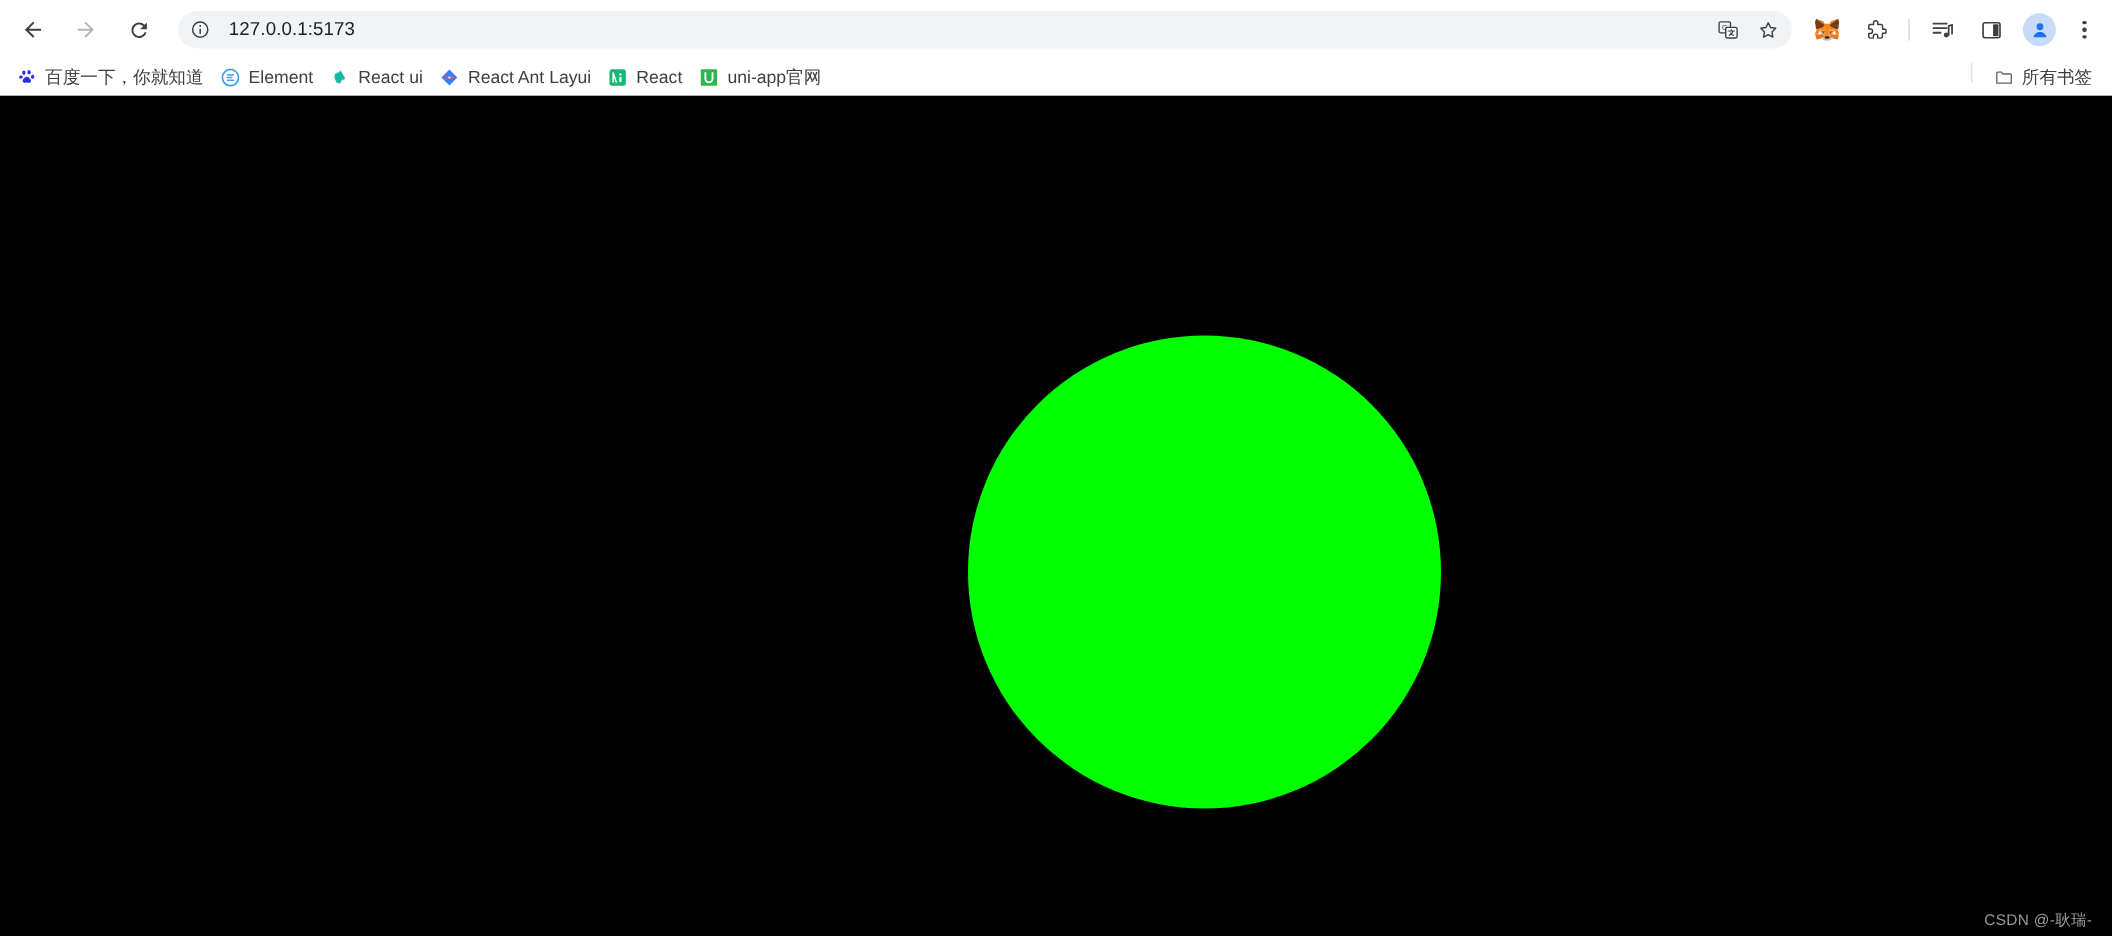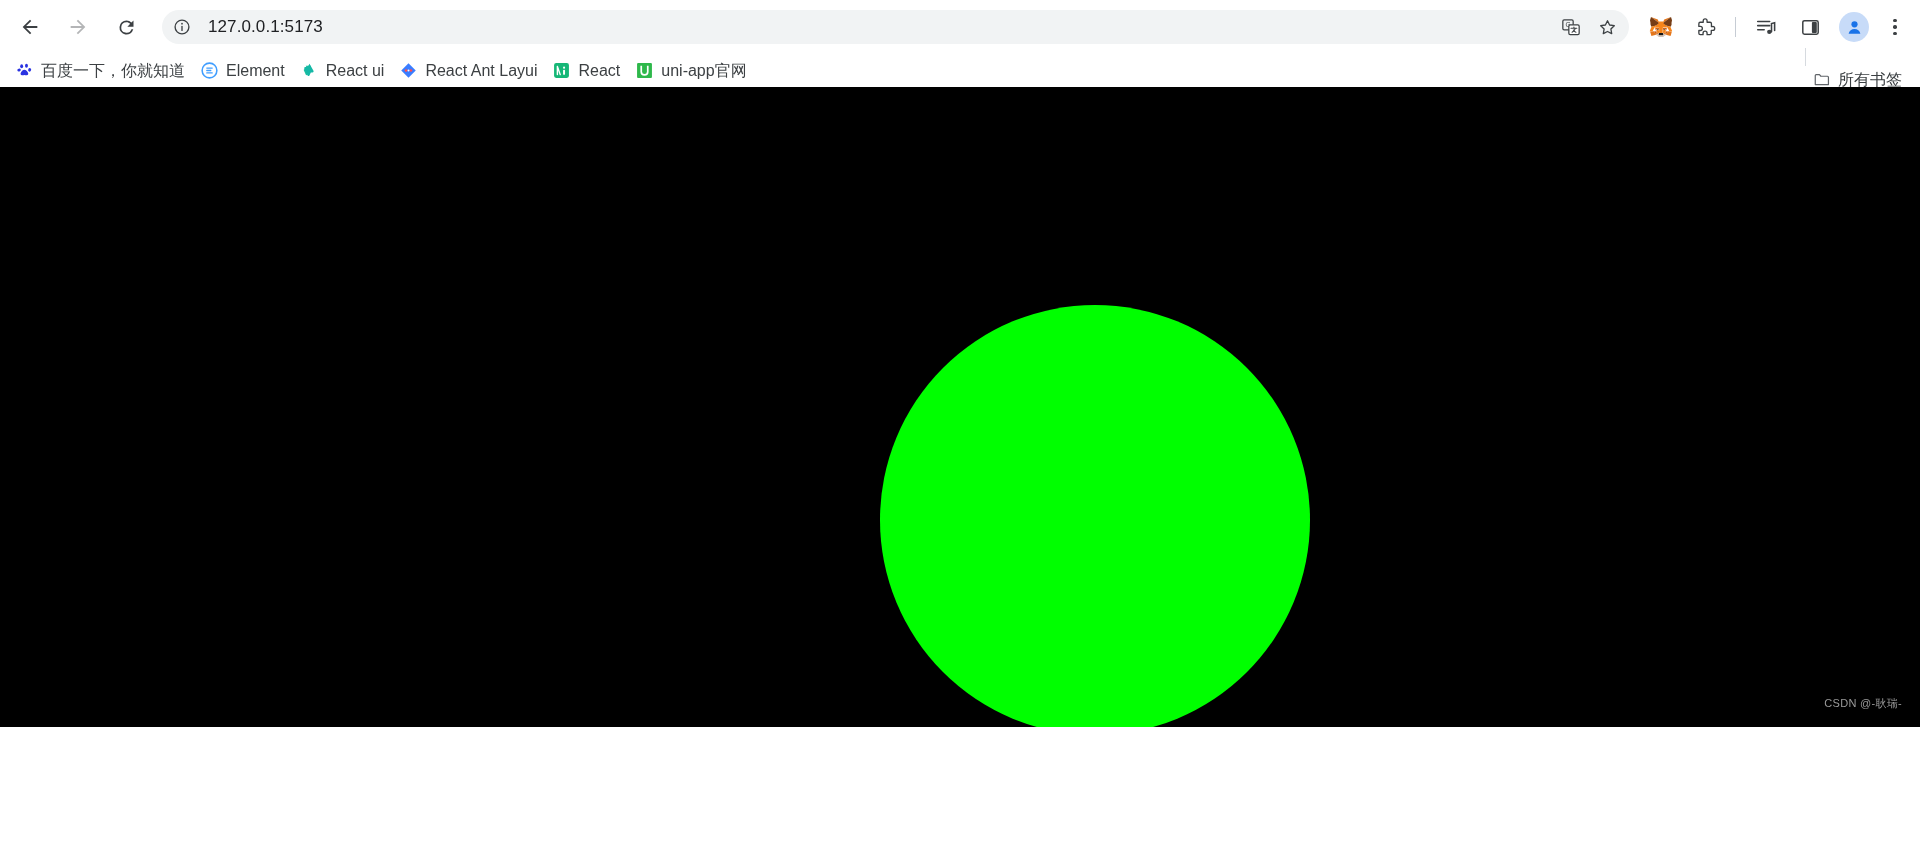--- a/index.html
+++ b/index.html
@@ -7,21 +7,21 @@
     width: 1920px;
     height: 851px;
     overflow: hidden;
     font-family: "Liberation Sans", sans-serif;
     background: #ffffff;
   }
 
   
   .browser {
     width: 1920px;
-    height: 727px;
+    height: 851px;
     display: flex;
     flex-direction: column;
     background: #ffffff;
   }
 
   .toolbar {
     height: 54px;
     flex: 0 0 54px;
     display: flex;
     align-items: center;
@@ -174,21 +174,20 @@
   }
   .bm-label {
     font-size: 16px;
     color: #3c4043;
     line-height: 17px;
   }
   .bm-right {
     margin-left: auto;
     display: flex;
     align-items: flex-start;
-    flex-direction: column;
   }
   .bm-sep {
     width: 1px;
     height: 18px;
     background: #d6dadf;
     margin-right: 12px;
   }
 
   
   .viewport {
@@ -202,22 +201,22 @@
     left: 880px;
     top: 218px;
     width: 430px;
     height: 430px;
     border-radius: 50%;
     background: #00ff00;
   }
   .watermark {
     position: absolute;
     right: 18px;
-    bottom: 16px;
-    font-size: 11px;
+    bottom: 5px;
+    font-size: 14px;
     color: #9a9a9a;
     letter-spacing: .3px;
     white-space: nowrap;
   }
 </style>
 </head>
 <body>
 
 <div class="browser">
 

